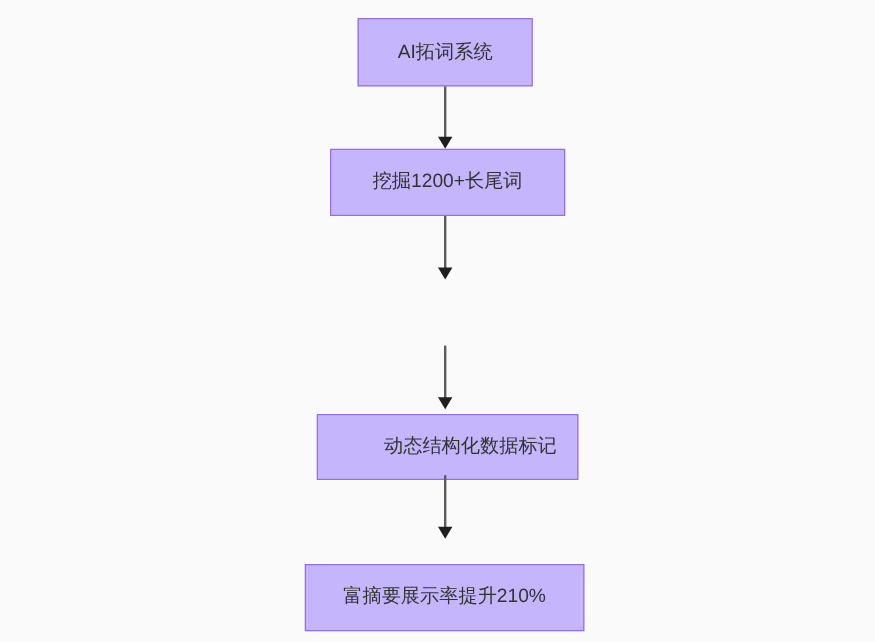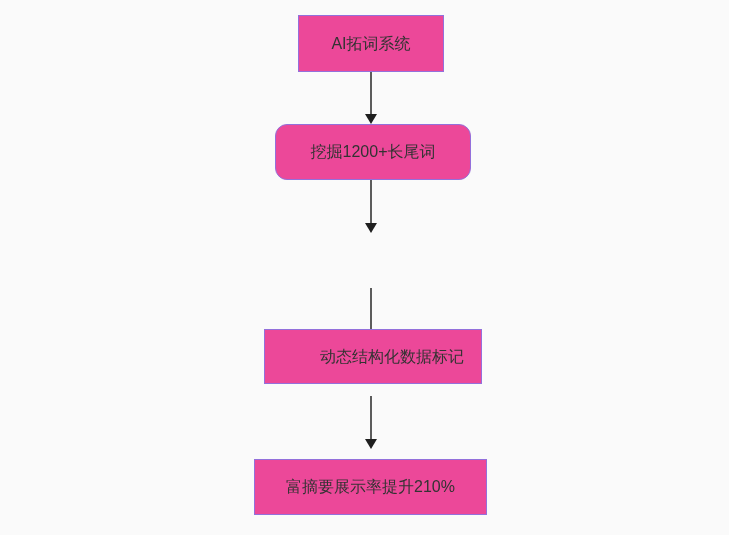--- a/index.html
+++ b/index.html
@@ -16,36 +16,36 @@
   }
   .canvas {
     position: absolute;
     left: 0; top: 0;
     width: 729px;
     height: 535px;
   }
   .node {
     position: absolute;
     box-sizing: border-box;
-    background: #ec4899;
+    background: #c4b5fd;
     border: 1px solid #9370DB;
     display: flex;
     align-items: center;
     justify-content: center;
     color: #333333;
     font-size: 16px;
     line-height: 1.2;
     text-align: center;
     white-space: nowrap;
   }
   .node-1 { left: 298px; top: 15px;  width: 146px; height: 57px; }
-  .node-2 { left: 275px; top: 124px; width: 196px; height: 56px; border-radius: 12px; }
+  .node-2 { left: 275px; top: 124px; width: 196px; height: 56px; }
   .node-3 { left: 261px; top: 233px; width: 222px; height: 55px; }
-  .node-4 { left: 264px; top: 329px; width: 218px; height: 55px; padding-left: 38px; }
-  .node-5 { left: 254px; top: 459px; width: 233px; height: 56px; }
+  .node-4 { left: 264px; top: 345px; width: 218px; height: 55px; padding-left: 38px; }
+  .node-5 { left: 254px; top: 470px; width: 233px; height: 56px; }
 
   .arrow {
     position: absolute;
     width: 14px;
     margin-left: -7px;
     left: 371px;
   }
   .arrow .line {
     position: absolute;
     left: 50%;

